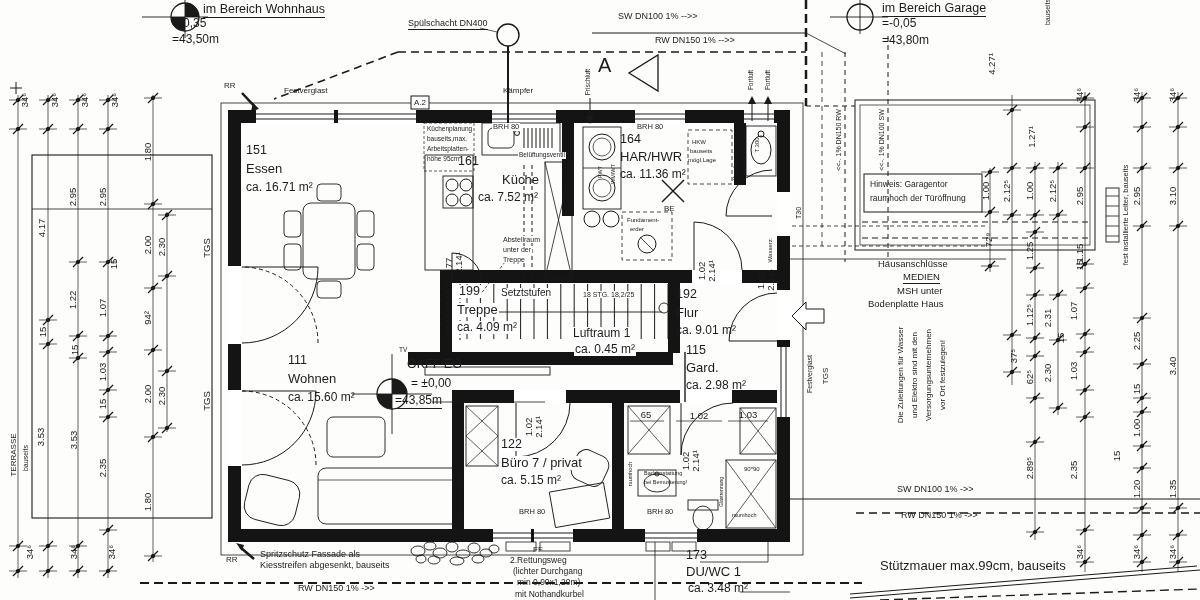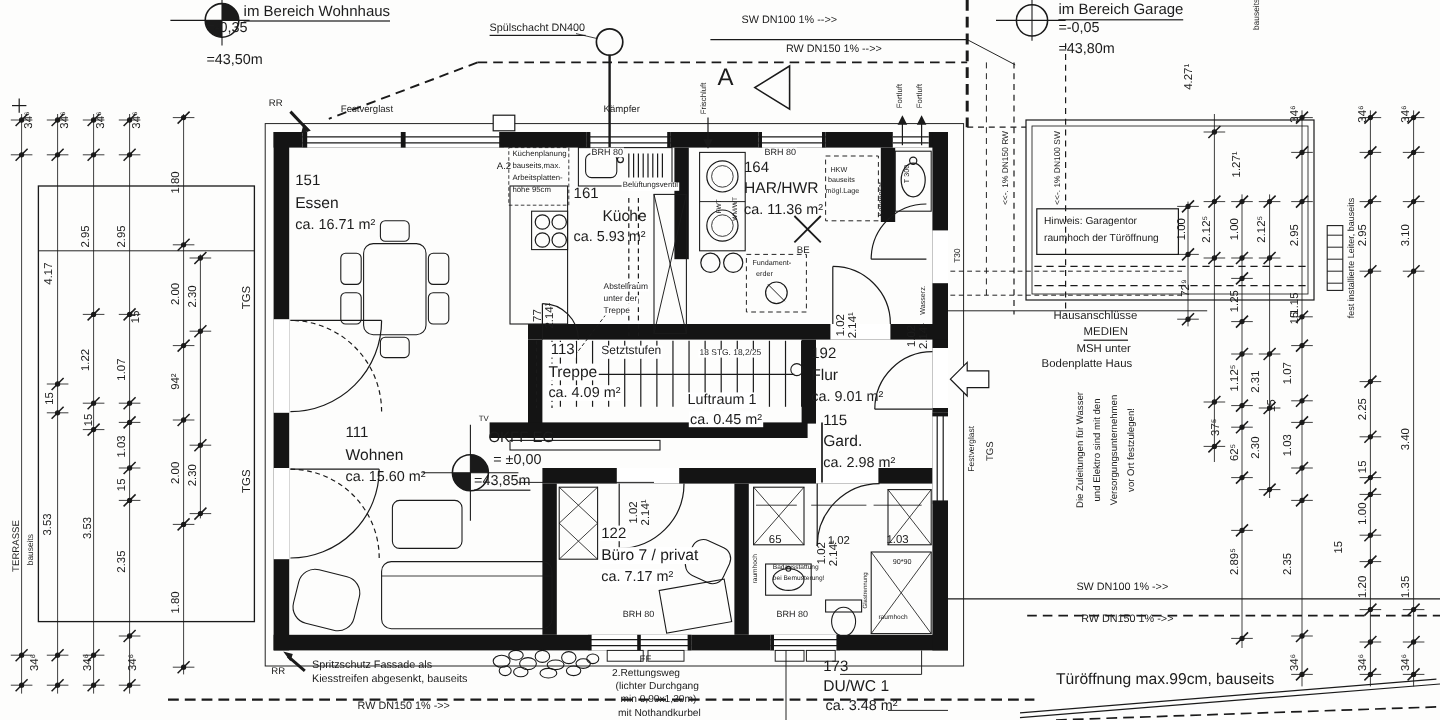--- a/index.html
+++ b/index.html
@@ -2,21 +2,21 @@
 <html><head>
 <meta charset="utf-8">
 <style>
   html,body{margin:0;padding:0;background:#e8e8e8;}
   #stage{position:relative;width:1200px;height:600px;background:#fdfdfc;overflow:hidden;
          font-family:"Liberation Sans",sans-serif;color:#1c1c1c;}
   #plan-svg{position:absolute;left:0;top:0;z-index:1;}
   #labels,#dim-layer{position:absolute;left:0;top:0;width:1200px;height:600px;z-index:2;pointer-events:none;}
   .lbl{position:absolute;white-space:nowrap;line-height:1.05;color:#1c1c1c;font-size:12px;}
   .v{transform:translate(-50%,-50%) rotate(-90deg);transform-origin:center;}
-  .c{transform:translate(-50%,-50%);margin-top:36px;}
+  .c{transform:translate(-50%,-50%);}
   .ul{border-bottom:1px solid #1c1c1c;padding-bottom:1px;}
   .wb{background:#fff;padding:0 1px;}
   .s20{font-size:20px;} .s13{font-size:13px;} .s125{font-size:12.5px;} .s12{font-size:12px;}
   .s10{font-size:10px;} .s95{font-size:9.5px;} .s9{font-size:9px;} .s85{font-size:8.5px;}
   .s8{font-size:8px;} .s75{font-size:7.5px;} .s7{font-size:7px;} .s65{font-size:6.5px;}
   .s6{font-size:6px;} .s55{font-size:5.5px;} .s5{font-size:5px;}
   .dim{position:absolute;font-size:9.5px;white-space:nowrap;color:#1c1c1c;}
 </style>
 </head>
 <body>
@@ -619,21 +619,21 @@
           <line x1="1173" y1="567" x2="1183" y2="557" stroke="#1a1a1a" stroke-width="1.3"></line>
           <circle cx="1178" cy="562" r="1.7" fill="#1a1a1a"></circle>
         </g>
   </g>
 </svg>
 
 <div id="labels">
 
   <div class="lbl s125 ul" style="left:203px;top:3px">im Bereich Wohnhaus</div>
   <div class="lbl s12" style="left:172px;top:17px">=-0,35</div>
-  <div class="lbl s12" style="left:172px;top:43px">=43,50m</div>
+  <div class="lbl s12" style="left:172px;top:33px">=43,50m</div>
   <div class="lbl s125 ul" style="left:882px;top:2px">im Bereich Garage</div>
   <div class="lbl s12" style="left:882px;top:17px">=-0,05</div>
   <div class="lbl s12" style="left:882px;top:34px">=43,80m</div>
   <div class="lbl s125" style="left:407px;top:358px">OKFF EG</div>
   <div class="lbl s12" style="left:411px;top:377px">= ±0,00</div>
   <div class="lbl s12 ul" style="left:395px;top:394px">=43,85m</div>
 
   <div class="lbl s9 ul" style="left:408px;top:19px">Spülschacht DN400</div>
   <div class="lbl s9" style="left:618px;top:12px">SW DN100 1%  --&gt;&gt;</div>
   <div class="lbl s9" style="left:655px;top:36px">RW DN150 1%  --&gt;&gt;</div>
@@ -657,45 +657,45 @@
   <div class="lbl s95" style="left:868px;top:299px">Bodenplatte Haus</div>
   <div class="lbl s8 v" style="left:901px;top:375px">Die Zuleitungen für Wasser</div>
   <div class="lbl s8 v" style="left:915px;top:375px">und Elektro sind mit den</div>
   <div class="lbl s8 v" style="left:929px;top:375px">Versorgungsunternehmen</div>
   <div class="lbl s8 v" style="left:943px;top:375px">vor Ort festzulegen!</div>
   <div class="lbl s75 v" style="left:1126px;top:215px">fest installierte Leiter, bauseits</div>
 
   <div class="lbl s125" style="left:246px;top:144px">151</div>
   <div class="lbl s13" style="left:246px;top:162px">Essen</div>
   <div class="lbl s12" style="left:246px;top:181px">ca. 16.71 m²</div>
-  <div class="lbl s125" style="left:478px;top:155px">161</div>
+  <div class="lbl s125" style="left:458px;top:155px">161</div>
   <div class="lbl s13" style="left:502px;top:173px">Küche</div>
-  <div class="lbl s12" style="left:478px;top:191px">ca. 5.93 m²</div>
+  <div class="lbl s12" style="left:478px;top:191px">ca. 7.52 m²</div>
   <div class="lbl s125" style="left:620px;top:133px">164</div>
   <div class="lbl s13" style="left:620px;top:150px">HAR/HWR</div>
   <div class="lbl s12" style="left:620px;top:168px">ca. 11.36 m²</div>
-  <div class="lbl s125 wb" style="left:458px;top:285px">113</div>
+  <div class="lbl s125 wb" style="left:458px;top:285px">199</div>
   <div class="lbl s13 wb" style="left:456px;top:303px">Treppe</div>
   <div class="lbl s12 wb" style="left:456px;top:321px">ca. 4.09 m²</div>
   <div class="lbl s10 wb" style="left:500px;top:288px">Setztstufen</div>
   <div class="lbl s7 wb" style="left:582px;top:291px">18 STG. 18,2/25</div>
   <div class="lbl s12 wb" style="left:572px;top:327px">Luftraum 1</div>
   <div class="lbl s12 wb" style="left:574px;top:343px">ca. 0.45 m²</div>
   <div class="lbl s125" style="left:676px;top:288px">192</div>
   <div class="lbl s13" style="left:676px;top:306px">Flur</div>
   <div class="lbl s12" style="left:676px;top:324px">ca. 9.01 m²</div>
   <div class="lbl s125" style="left:686px;top:344px">115</div>
   <div class="lbl s13" style="left:686px;top:361px">Gard.</div>
   <div class="lbl s12" style="left:686px;top:379px">ca. 2.98 m²</div>
   <div class="lbl s125" style="left:288px;top:354px">111</div>
   <div class="lbl s13" style="left:288px;top:372px">Wohnen</div>
   <div class="lbl s12" style="left:288px;top:391px">ca. 15.60 m²</div>
   <div class="lbl s125 wb" style="left:500px;top:438px">122</div>
   <div class="lbl s13 wb" style="left:500px;top:456px">Büro 7 / privat</div>
-  <div class="lbl s12 wb" style="left:500px;top:474px">ca. 7.17 m²</div>
+  <div class="lbl s12 wb" style="left:500px;top:474px">ca. 5.15 m²</div>
   <div class="lbl s125" style="left:686px;top:549px">173</div>
   <div class="lbl s13" style="left:686px;top:565px">DU/WC 1</div>
   <div class="lbl s12" style="left:688px;top:582px">ca. 3.48 m²</div>
 
   <div class="lbl s65" style="left:427px;top:126px">Küchenplanung</div>
   <div class="lbl s65" style="left:427px;top:136px">bauseits,max.</div>
   <div class="lbl s65" style="left:427px;top:146px">Arbeitsplatten-</div>
   <div class="lbl s65" style="left:427px;top:156px">höhe 95cm</div>
   <div class="lbl s75 wb" style="left:492px;top:123px">BRH 80</div>
   <div class="lbl s75 wb" style="left:636px;top:123px">BRH 80</div>
@@ -734,21 +734,21 @@
   <div class="lbl s85" style="left:510px;top:556px">2.Rettungsweg</div>
   <div class="lbl s85" style="left:513px;top:567px">(lichter Durchgang</div>
   <div class="lbl s85" style="left:517px;top:578px">min 0,90x1,20m)</div>
   <div class="lbl s85" style="left:515px;top:590px">mit Nothandkurbel</div>
   <div class="lbl s9" style="left:260px;top:550px">Spritzschutz Fassade als</div>
   <div class="lbl s9" style="left:260px;top:561px">Kiesstreifen abgesenkt, bauseits</div>
   <div class="lbl s8" style="left:226px;top:556px">RR</div>
   <div class="lbl s9" style="left:298px;top:584px">RW DN150 1%   -&gt;&gt;</div>
   <div class="lbl s9" style="left:897px;top:485px">SW DN100 1%  -&gt;&gt;</div>
   <div class="lbl s9" style="left:901px;top:511px">RW DN150 1%  -&gt;&gt;</div>
-  <div class="lbl s13" style="left:880px;top:559px">Türöffnung max.99cm, bauseits</div>
+  <div class="lbl s13" style="left:880px;top:559px">Stützmauer max.99cm, bauseits</div>
 </div>
 
 <div id="dim-layer">
       <span class="dim v" style="left: 24px; top: 100px;">34⁶</span>
       <span class="dim v" style="left: 54px; top: 100px;">34⁶</span>
       <span class="dim v" style="left: 84px; top: 100px;">34⁶</span>
       <span class="dim v" style="left: 114px; top: 100px;">34⁶</span>
       <span class="dim v" style="left: 147px; top: 152px;">1.80</span>
       <span class="dim v" style="left: 72px; top: 197px;">2.95</span>
       <span class="dim v" style="left: 102px; top: 197px;">2.95</span>

